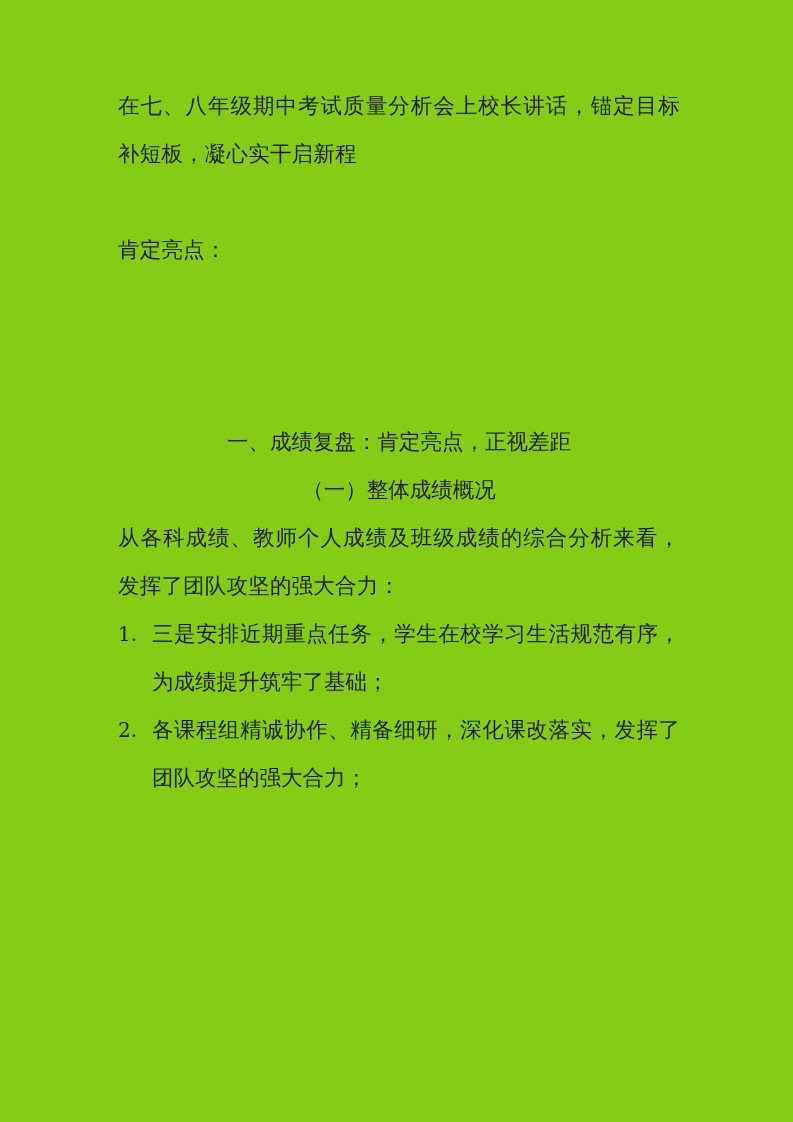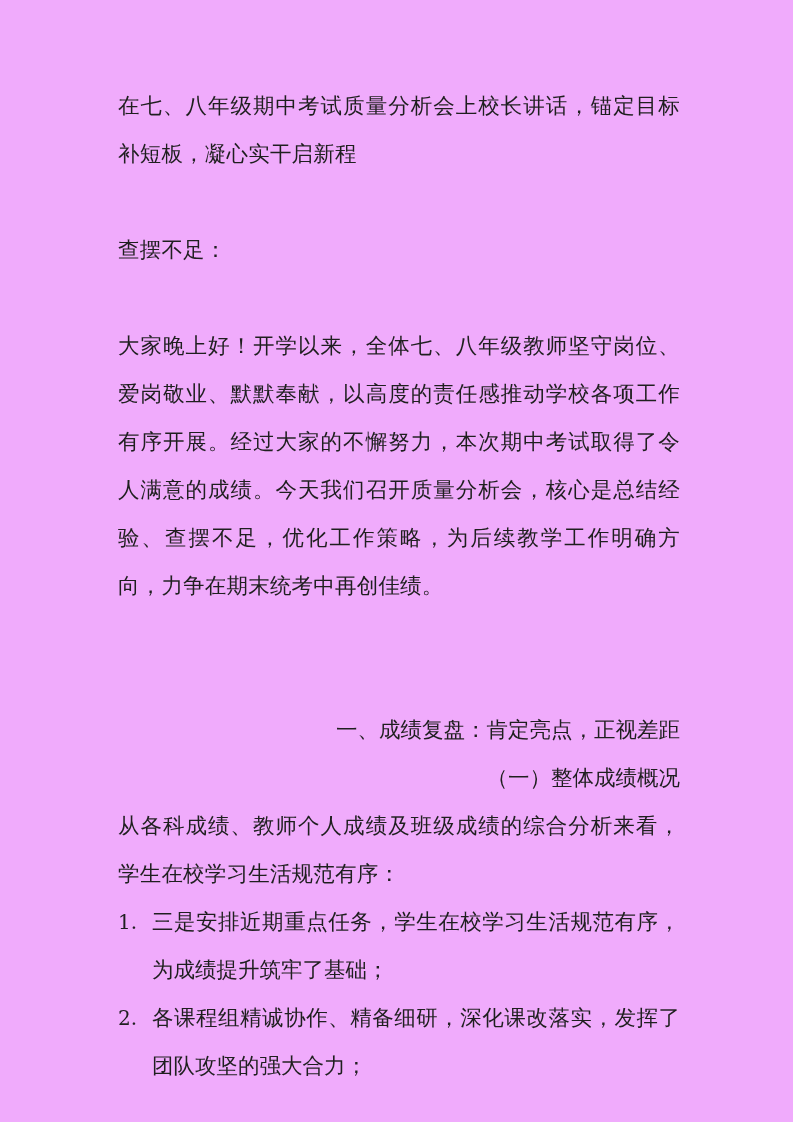--- a/index.html
+++ b/index.html
@@ -11,21 +11,21 @@
   body {
     font-family: "DejaVu Serif", "Liberation Serif", serif;
     color: #1a1a1a;
     -webkit-font-smoothing: antialiased;
   }
 
   .page {
     position: relative;
     width: 793px;
     height: 1122px;
-    background: #f0abfc;
+    background: #84cc16;
     overflow: hidden;
     box-sizing: border-box;
   }
 
   .doc-body {
     position: absolute;
     left: 118px;
     top: 82px;
     width: 562px;
   }
@@ -47,30 +47,30 @@
     line-height: 48px;
     font-size: 21.5px;
   }
 
   .heading {
     font-size: 21.5px;
     line-height: 48px;
     margin: 0;
     font-weight: normal;
     color: #1f1f1f;
-    text-align: right;
+    text-align: center;
   }
 
   .subheading {
     font-size: 21.5px;
     line-height: 48px;
     margin: 0;
     font-weight: normal;
     color: #1f1f1f;
-    text-align: right;
+    text-align: center;
   }
 
   .list-item {
     position: relative;
     font-size: 21.5px;
     line-height: 48px;
     margin: 0;
     text-align: justify;
     text-justify: inter-ideograph;
     color: #1f1f1f;
@@ -92,36 +92,35 @@
 </head>
 <body>
 
 <div class="page">
   <div class="doc-body">
 
     <p class="para">在七、八年级期中考试质量分析会上校长讲话，锚定目标补短板，凝心实干启新程</p>
 
     <div class="spacer">&nbsp;</div>
 
-    <p class="para">查摆不足：</p>
+    <p class="para">肯定亮点：</p>
 
     <div class="spacer">&nbsp;</div>
 
-    <p class="para">大家晚上好！开学以来，全体七、八年级教师坚守岗位、爱岗敬业、默默奉献，以高度的责任感推动学校各项工作有序开展。经过大家的不懈努力，本次期中考试取得了令人满意的成绩。今天我们召开质量分析会，核心是总结经验、查摆不足，优化工作策略，为后续教学工作明确方向，力争在期末统考中再创佳绩。</p>
 
     <div class="spacer">&nbsp;</div>
 
 
     <div class="spacer">&nbsp;</div>
 
     <p class="heading">一、成绩复盘：肯定亮点，正视差距</p>
 
     <p class="subheading">（一）整体成绩概况</p>
 
-    <p class="para">从各科成绩、教师个人成绩及班级成绩的综合分析来看，学生在校学习生活规范有序：</p>
+    <p class="para">从各科成绩、教师个人成绩及班级成绩的综合分析来看，发挥了团队攻坚的强大合力：</p>
 
     <div class="list-item">
       <span class="list-marker">1.</span>
       <span>三是安排近期重点任务，学生在校学习生活规范有序，为成绩提升筑牢了基础；</span>
     </div>
 
     <div class="list-item">
       <span class="list-marker">2.</span>
       <span>各课程组精诚协作、精备细研，深化课改落实，发挥了团队攻坚的强大合力；</span>
     </div>

